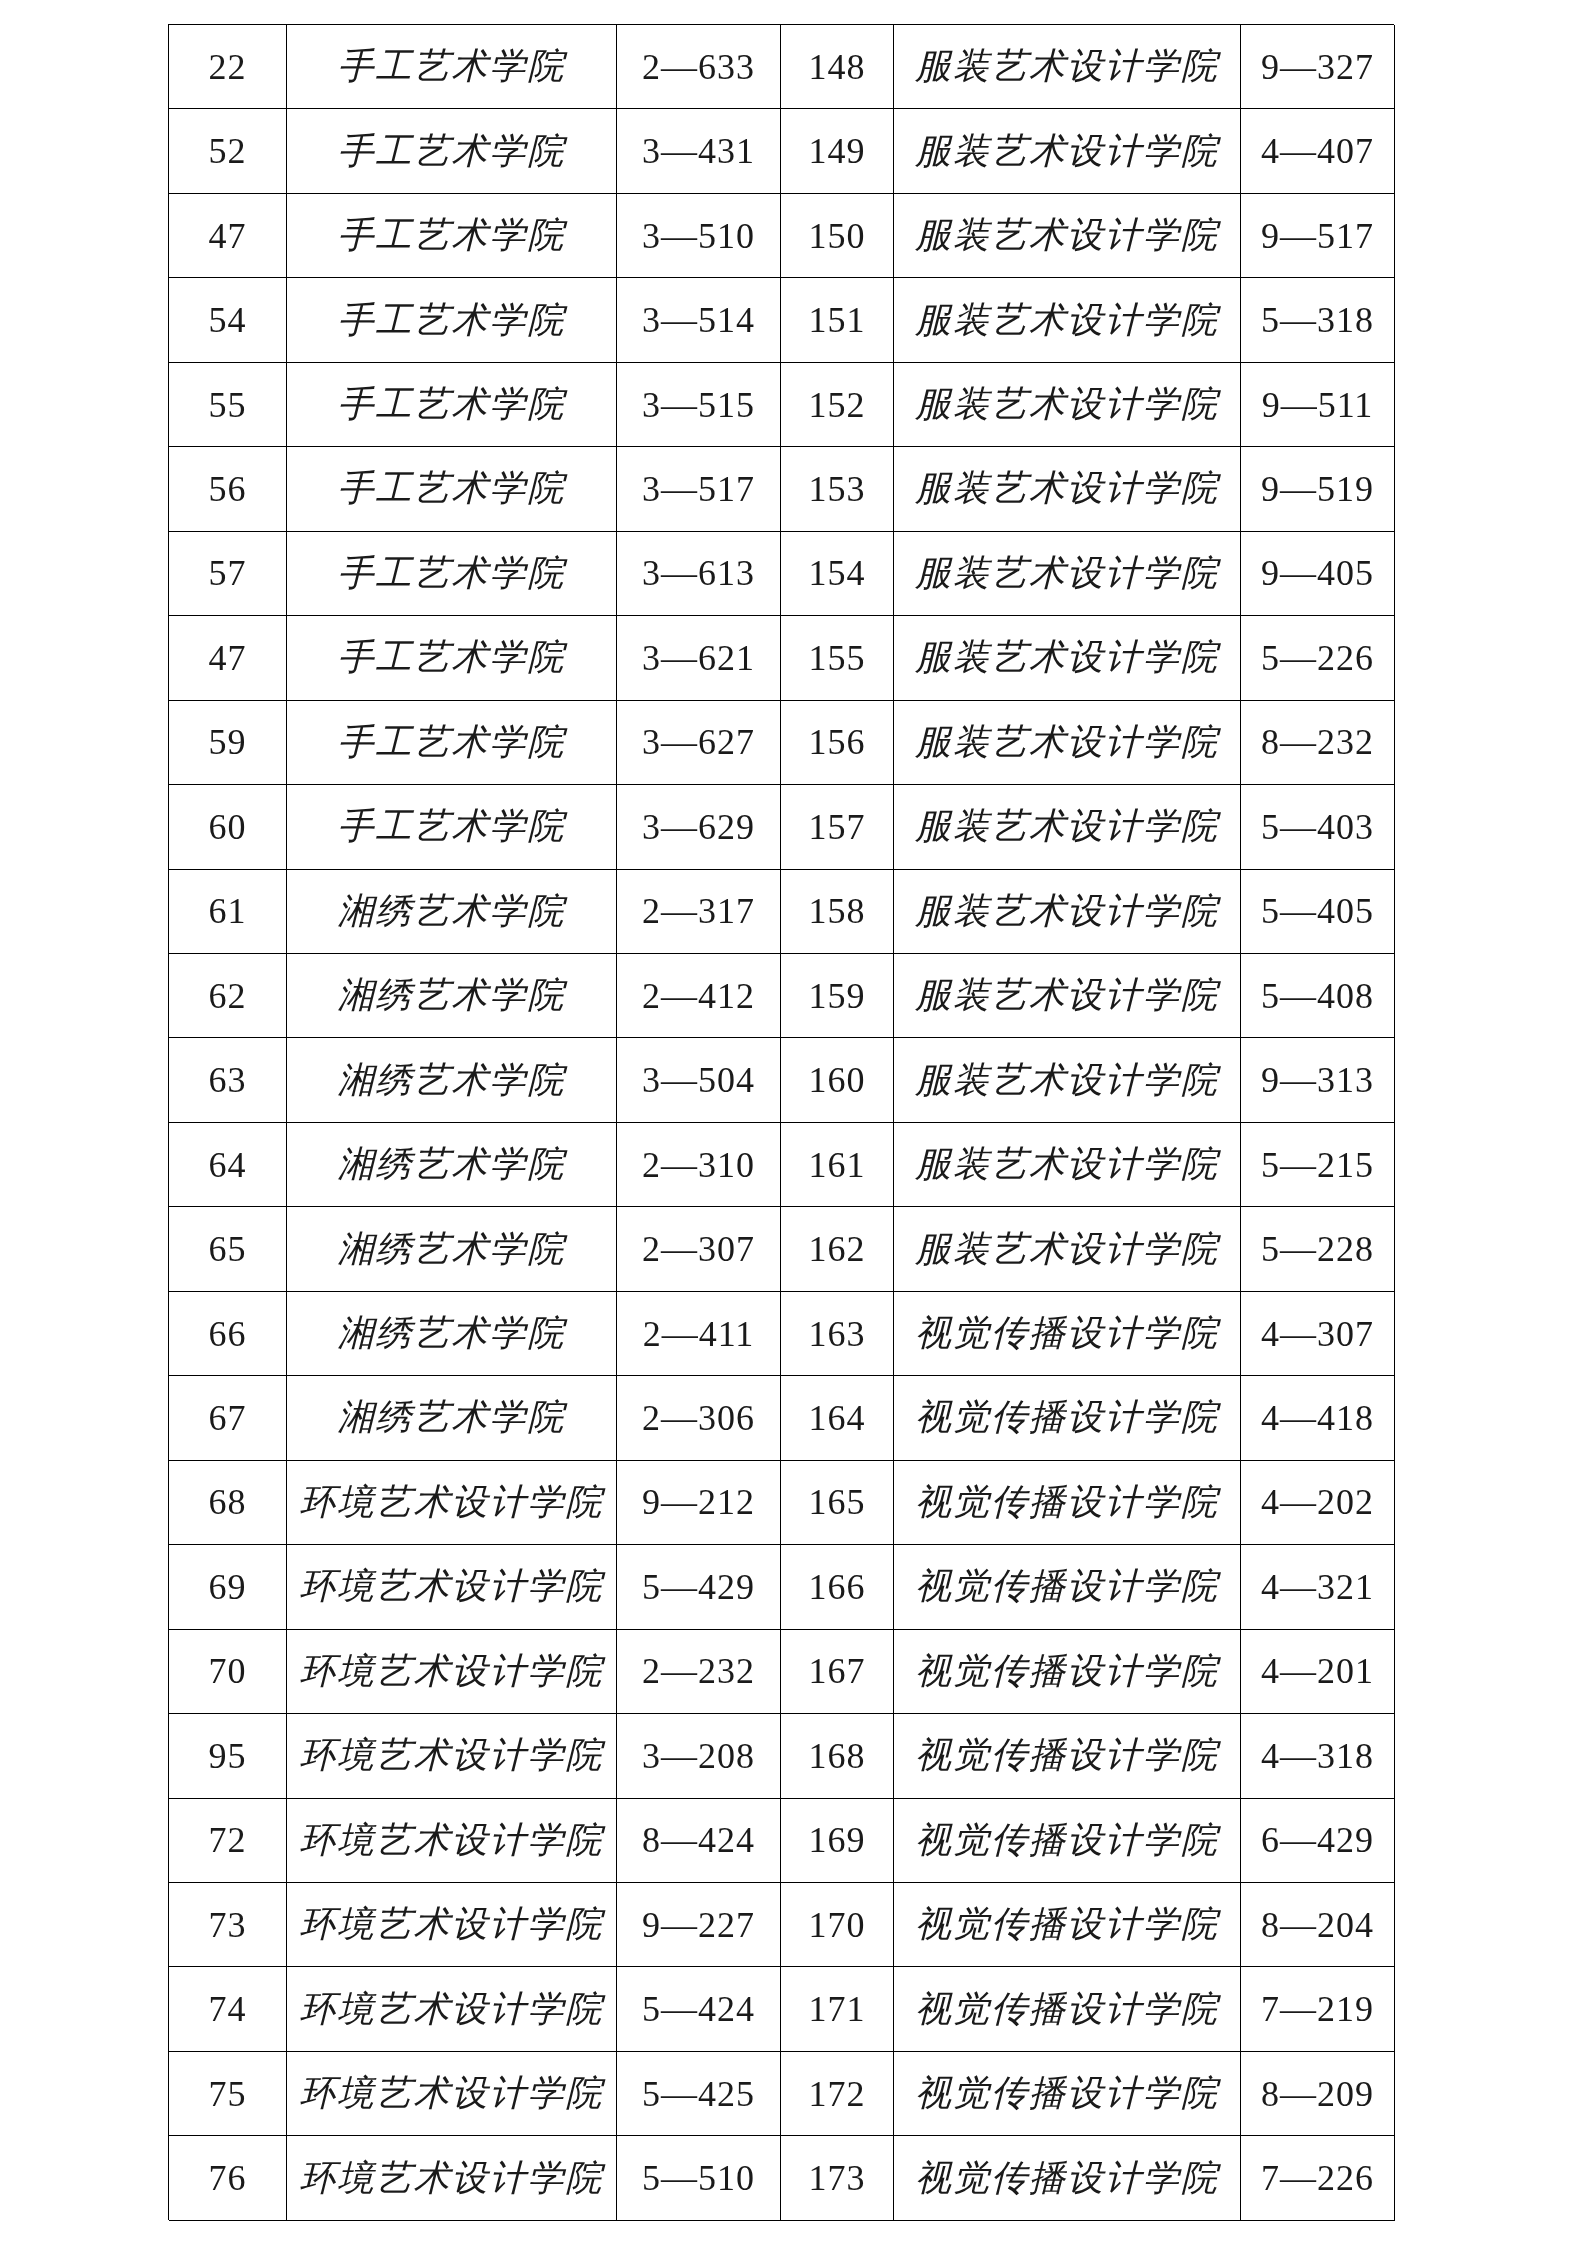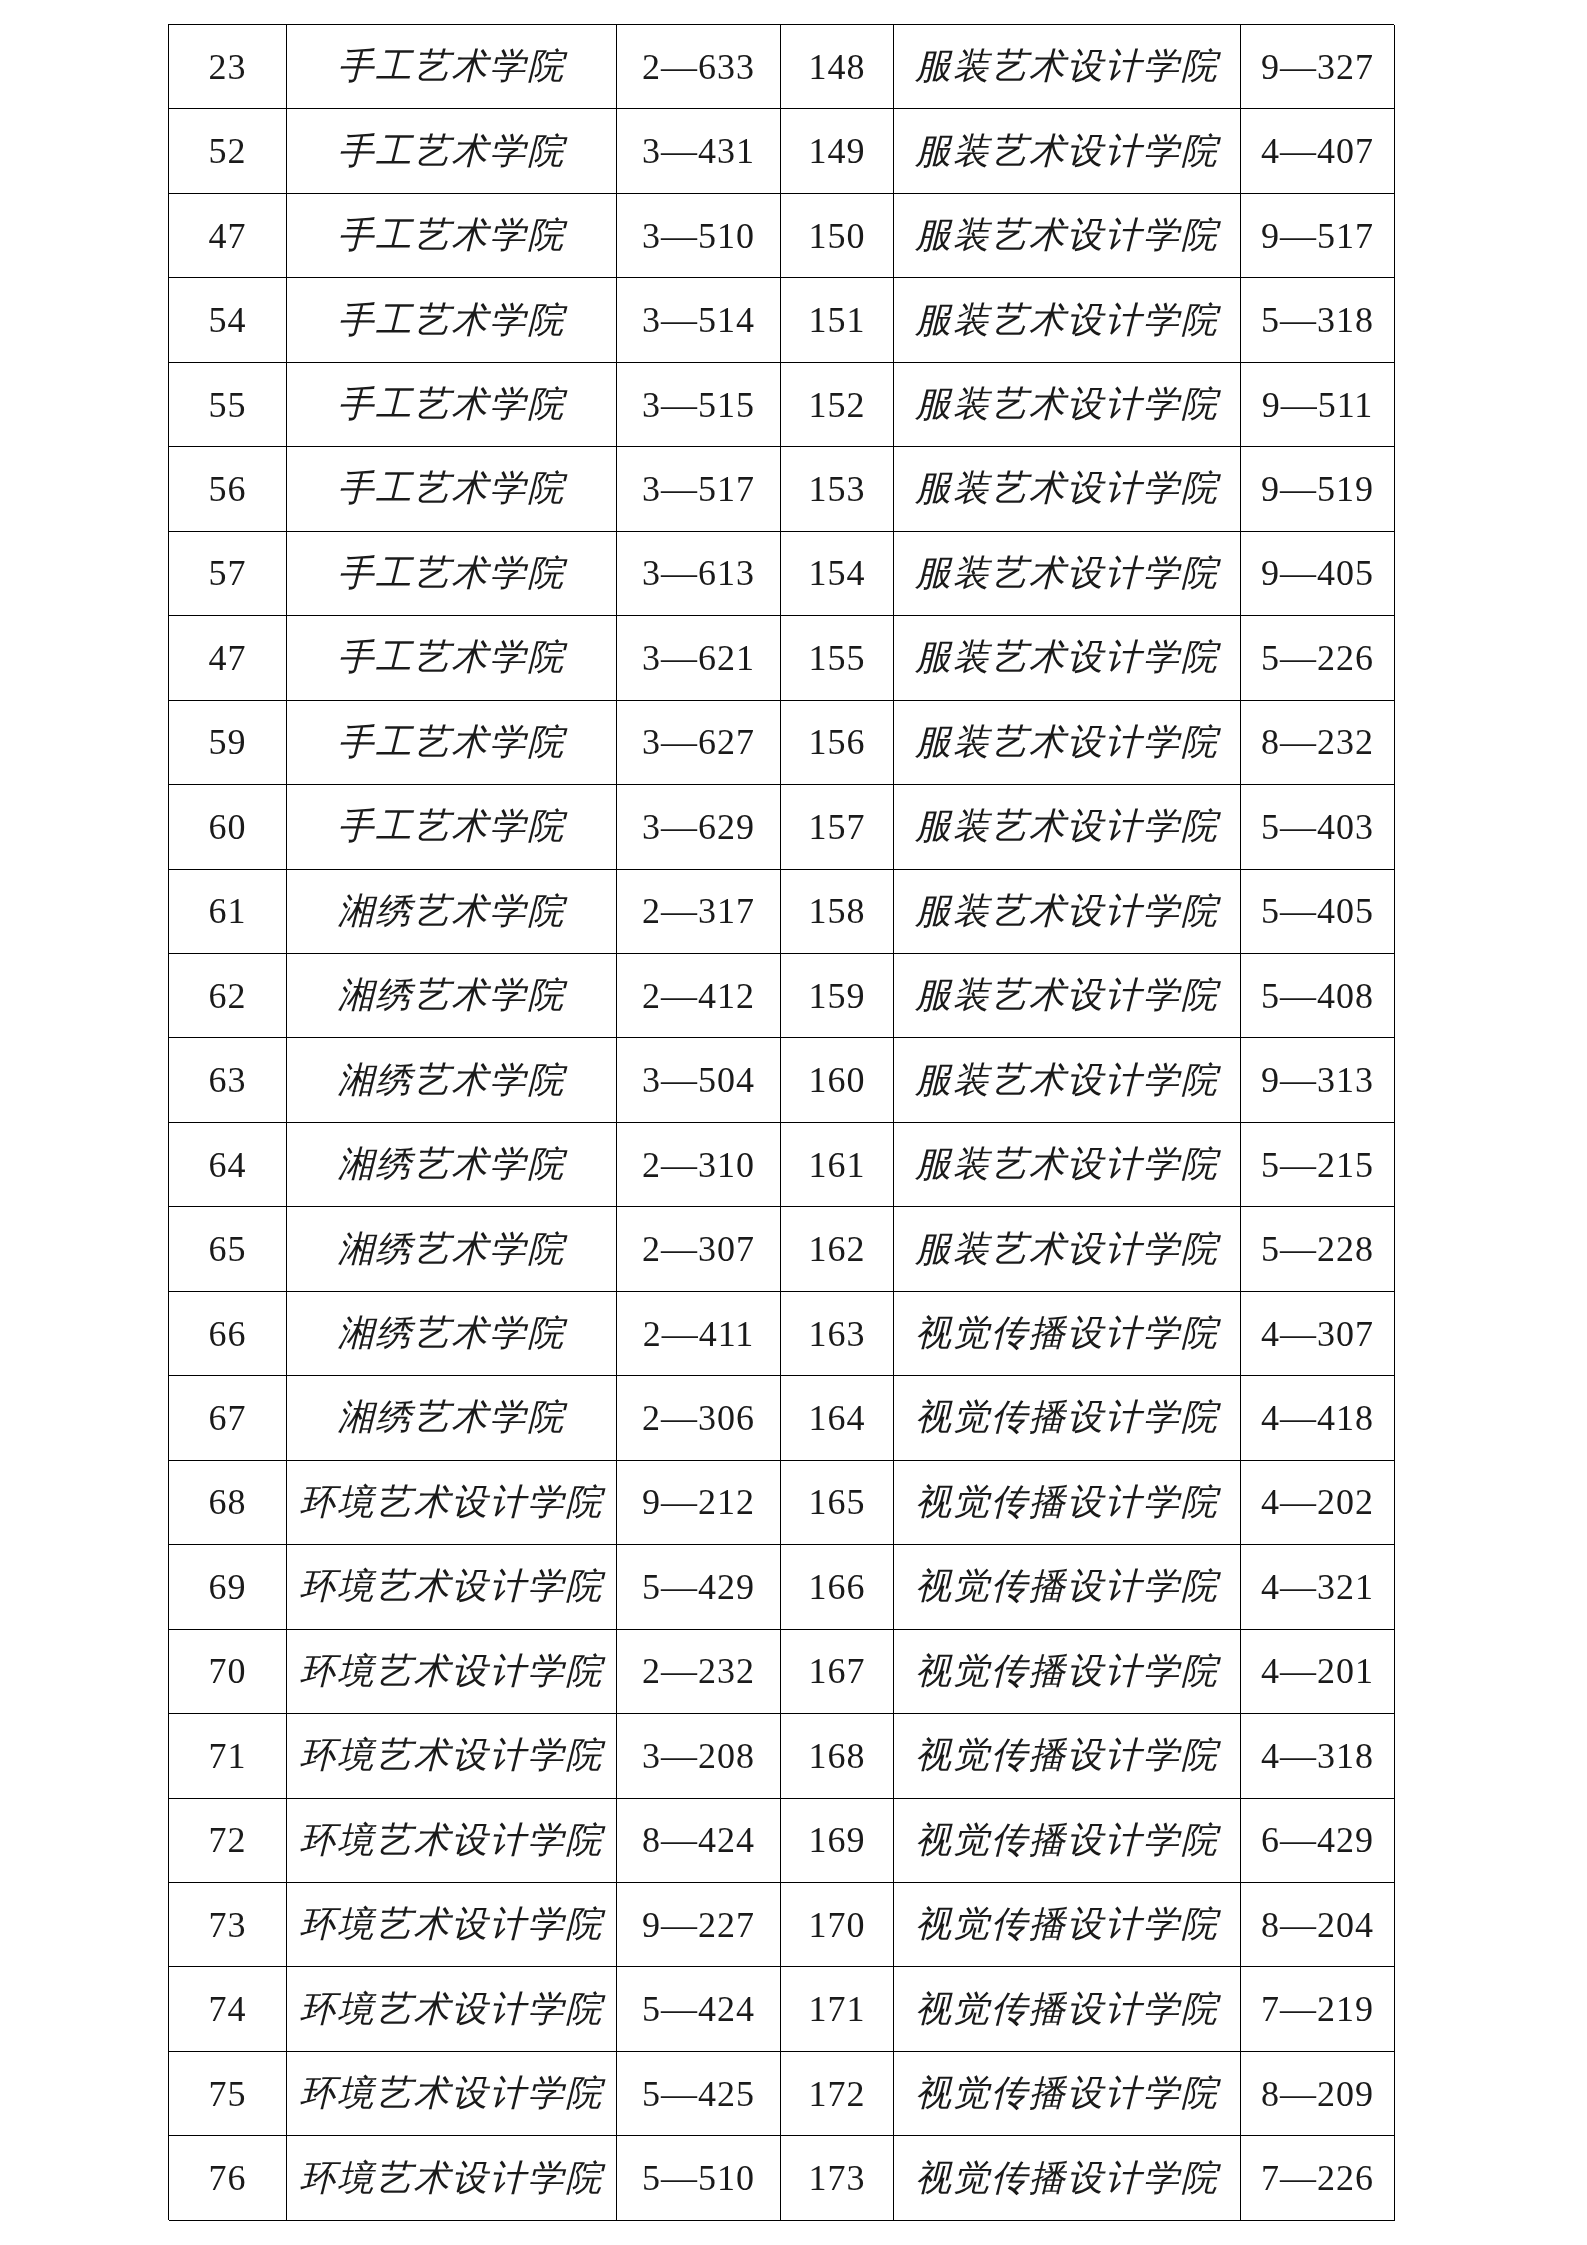--- a/index.html
+++ b/index.html
@@ -51,21 +51,21 @@
     font-size: 36px;
     letter-spacing: 1px;
     text-align: center;
   }
 </style>
 </head>
 <body>
 
 <div class="page">
   <div class="grid-table" id="grid-table">
-      <div class="cell num">23</div>
+      <div class="cell num">22</div>
       <div class="cell college">手工艺术学院</div>
       <div class="cell room">2—633</div>
       <div class="cell num">148</div>
       <div class="cell college">服装艺术设计学院</div>
       <div class="cell room">9—327</div>
       <div class="cell num">52</div>
       <div class="cell college">手工艺术学院</div>
       <div class="cell room">3—431</div>
       <div class="cell num">149</div>
       <div class="cell college">服装艺术设计学院</div>
@@ -171,21 +171,21 @@
       <div class="cell room">5—429</div>
       <div class="cell num">166</div>
       <div class="cell college">视觉传播设计学院</div>
       <div class="cell room">4—321</div>
       <div class="cell num">70</div>
       <div class="cell college">环境艺术设计学院</div>
       <div class="cell room">2—232</div>
       <div class="cell num">167</div>
       <div class="cell college">视觉传播设计学院</div>
       <div class="cell room">4—201</div>
-      <div class="cell num">71</div>
+      <div class="cell num">95</div>
       <div class="cell college">环境艺术设计学院</div>
       <div class="cell room">3—208</div>
       <div class="cell num">168</div>
       <div class="cell college">视觉传播设计学院</div>
       <div class="cell room">4—318</div>
       <div class="cell num">72</div>
       <div class="cell college">环境艺术设计学院</div>
       <div class="cell room">8—424</div>
       <div class="cell num">169</div>
       <div class="cell college">视觉传播设计学院</div>

